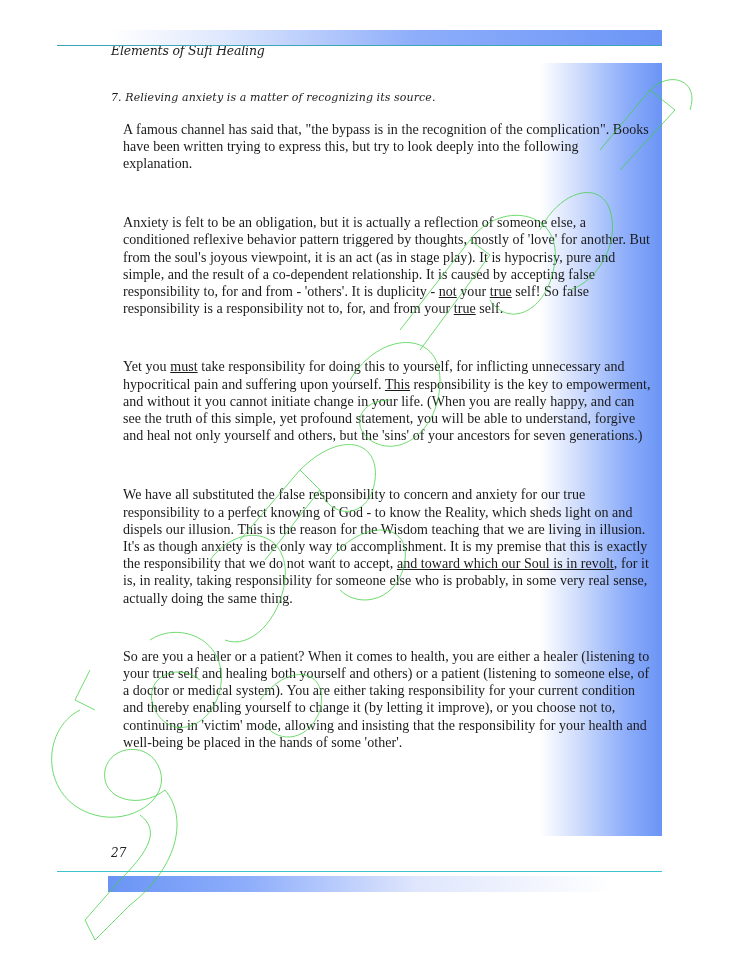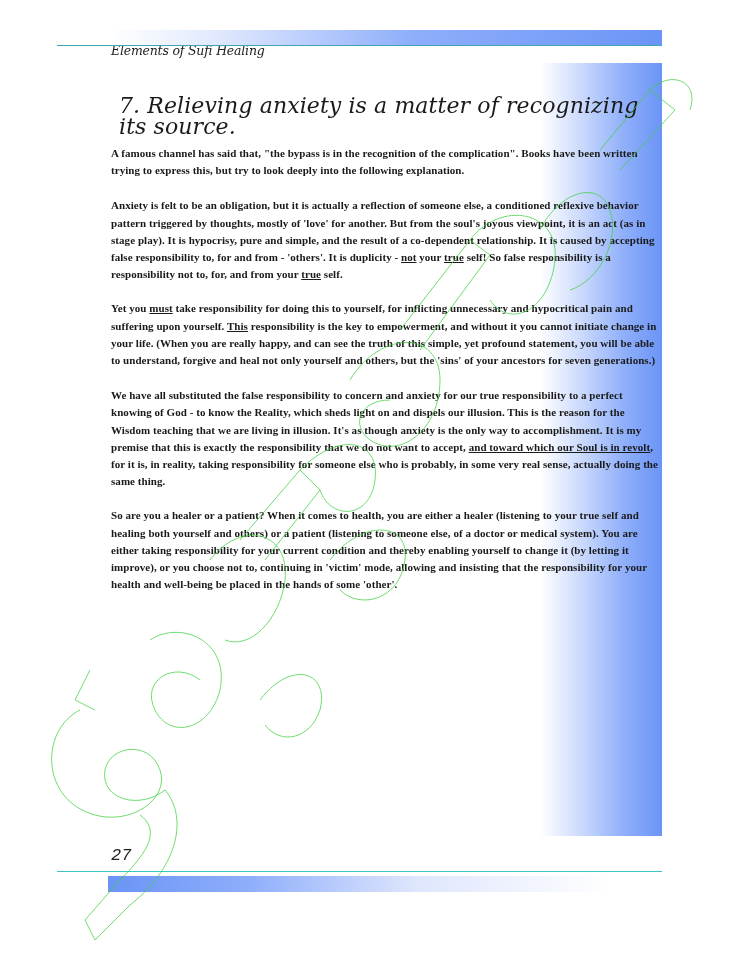--- a/index.html
+++ b/index.html
@@ -6,28 +6,28 @@
   body { width: 750px; height: 970px; position: relative; overflow: hidden;
          font-family: "DejaVu Serif", "Liberation Serif", serif; color: #1a1a1a; }
   .header-band { position: absolute; left: 110px; top: 30px; width: 552px; height: 16px;
     background: linear-gradient(to right, #ffffff 0%, #dfe8fd 20%, #8eaefb 55%, #6b95f6 100%); }
   .header-title { position: absolute; left: 111px; top: 28px; font-family: "DejaVu Serif", serif;
     font-style: italic; font-size: 12.5px; color: #222; letter-spacing: -0.2px; margin-top: 15px; }
   .header-line { position: absolute; left: 57px; top: 45px; width: 605px; height: 1px; background: #3ca6b8; }
   .side-panel { position: absolute; left: 540px; top: 63px; width: 122px; height: 773px;
     background: linear-gradient(to right, #ffffff 0%, #c9d8fc 35%, #8eaefa 70%, #6a94f5 100%); }
   .content { position: absolute; left: 111px; top: 88px; width: 552px; }
-  .heading { font-style: italic; font-size: 22px; line-height: 20.5px; color: #1a1a1a;
-    margin: 8px; letter-spacing: 0.1px; font-weight: normal; }
-  .para { font-family: "Liberation Serif", "DejaVu Serif", serif; font-size: 11px; line-height: 17.2px;
-    margin: 0; letter-spacing: 0.05px; font-weight: bold; }
+  .heading { font-style: italic; font-size: 11px; line-height: 20.5px; color: #1a1a1a;
+    margin: 0; letter-spacing: 0.1px; font-weight: normal; }
+  .para { font-family: "Liberation Serif", "DejaVu Serif", serif; font-size: 14px; line-height: 17.2px;
+    margin: 12px; letter-spacing: 0.05px; }
   .u { text-decoration: underline; }
   .gap-s { height: 18px; }
   .gap-m { height: 17px; }
-  .page-num { position: absolute; left: 111px; top: 846px; font-style: italic; font-size: 17px; color: #222; font-family: Liberation Mono, monospace; }
+  .page-num { position: absolute; left: 111px; top: 846px; font-style: italic; font-size: 12px; color: #222; }
   .footer-line { position: absolute; left: 57px; top: 871px; width: 605px; height: 1px; background: #3cc4c8; }
   .footer-band { position: absolute; left: 108px; top: 876px; width: 560px; height: 16px;
     background: linear-gradient(to right, #6a94f5 0%, #8eaefb 25%, #dfe6fd 55%, #ffffff 90%); }
   .watermark { position: absolute; left: 0; top: 0; width: 750px; height: 970px; pointer-events: none; }
 </style>
 </head>
 <body>
 
 <div class="header-band"></div>
 <div class="header-title">Elements of Sufi Healing</div>

